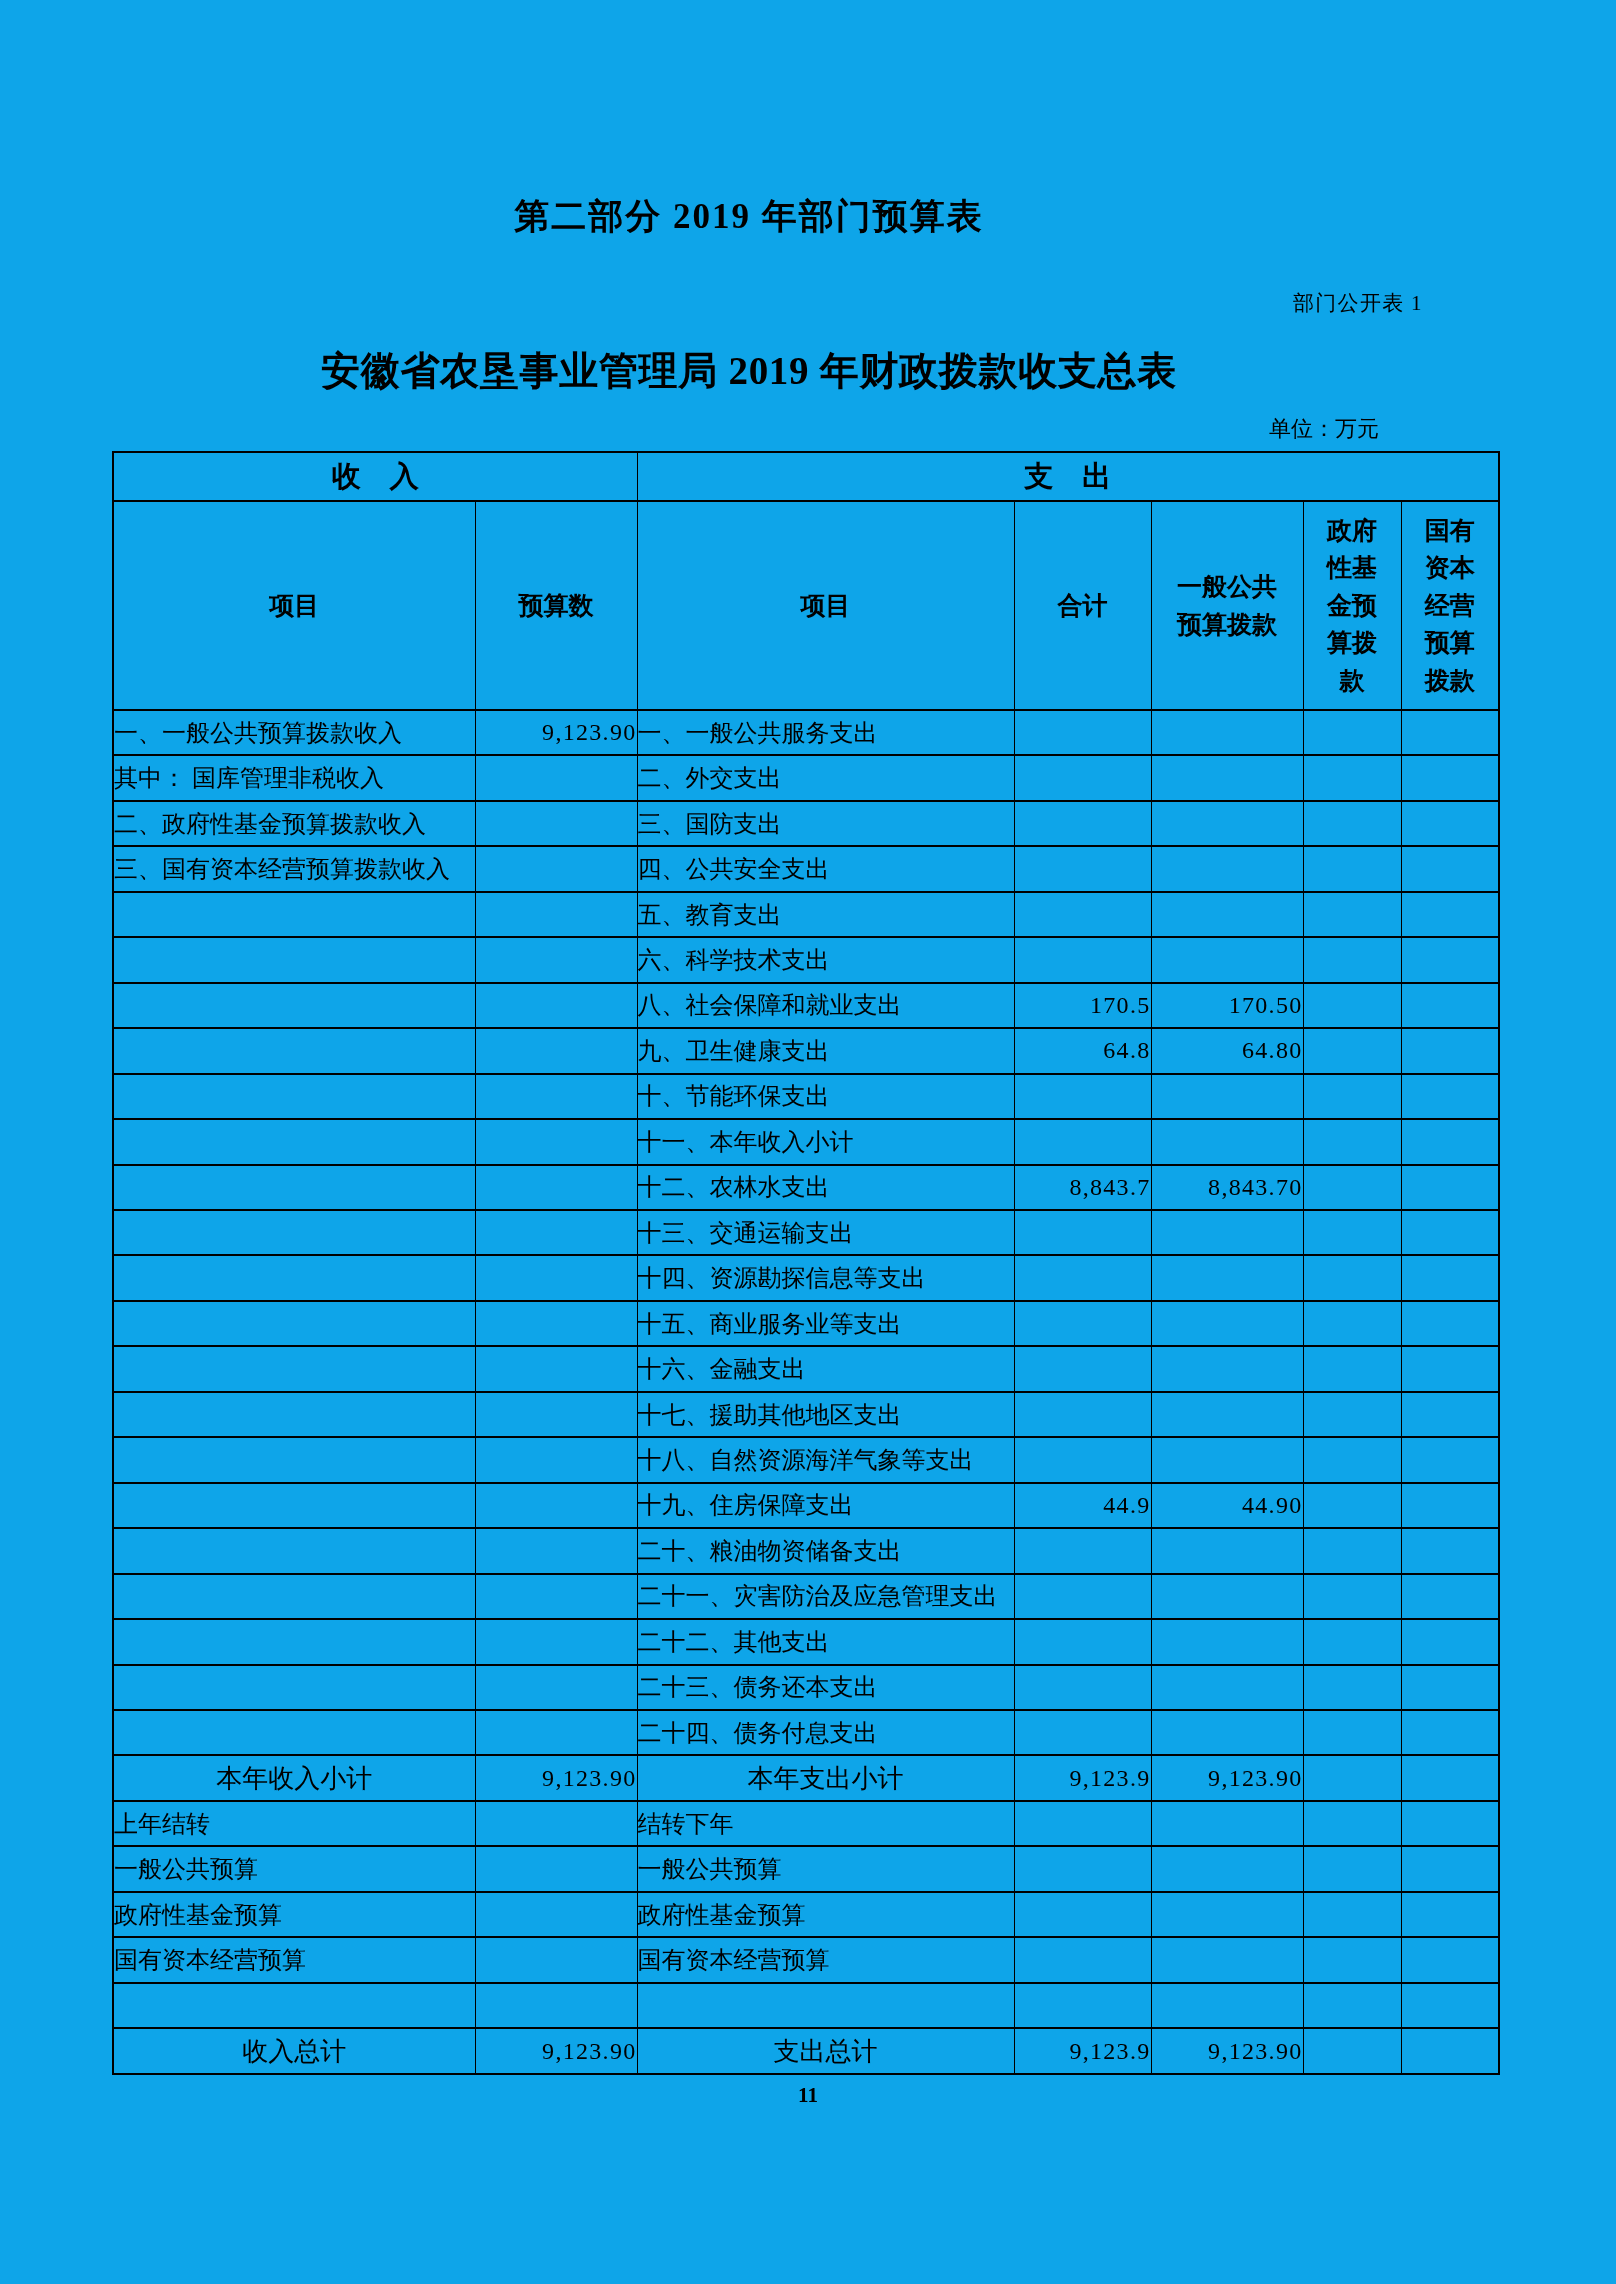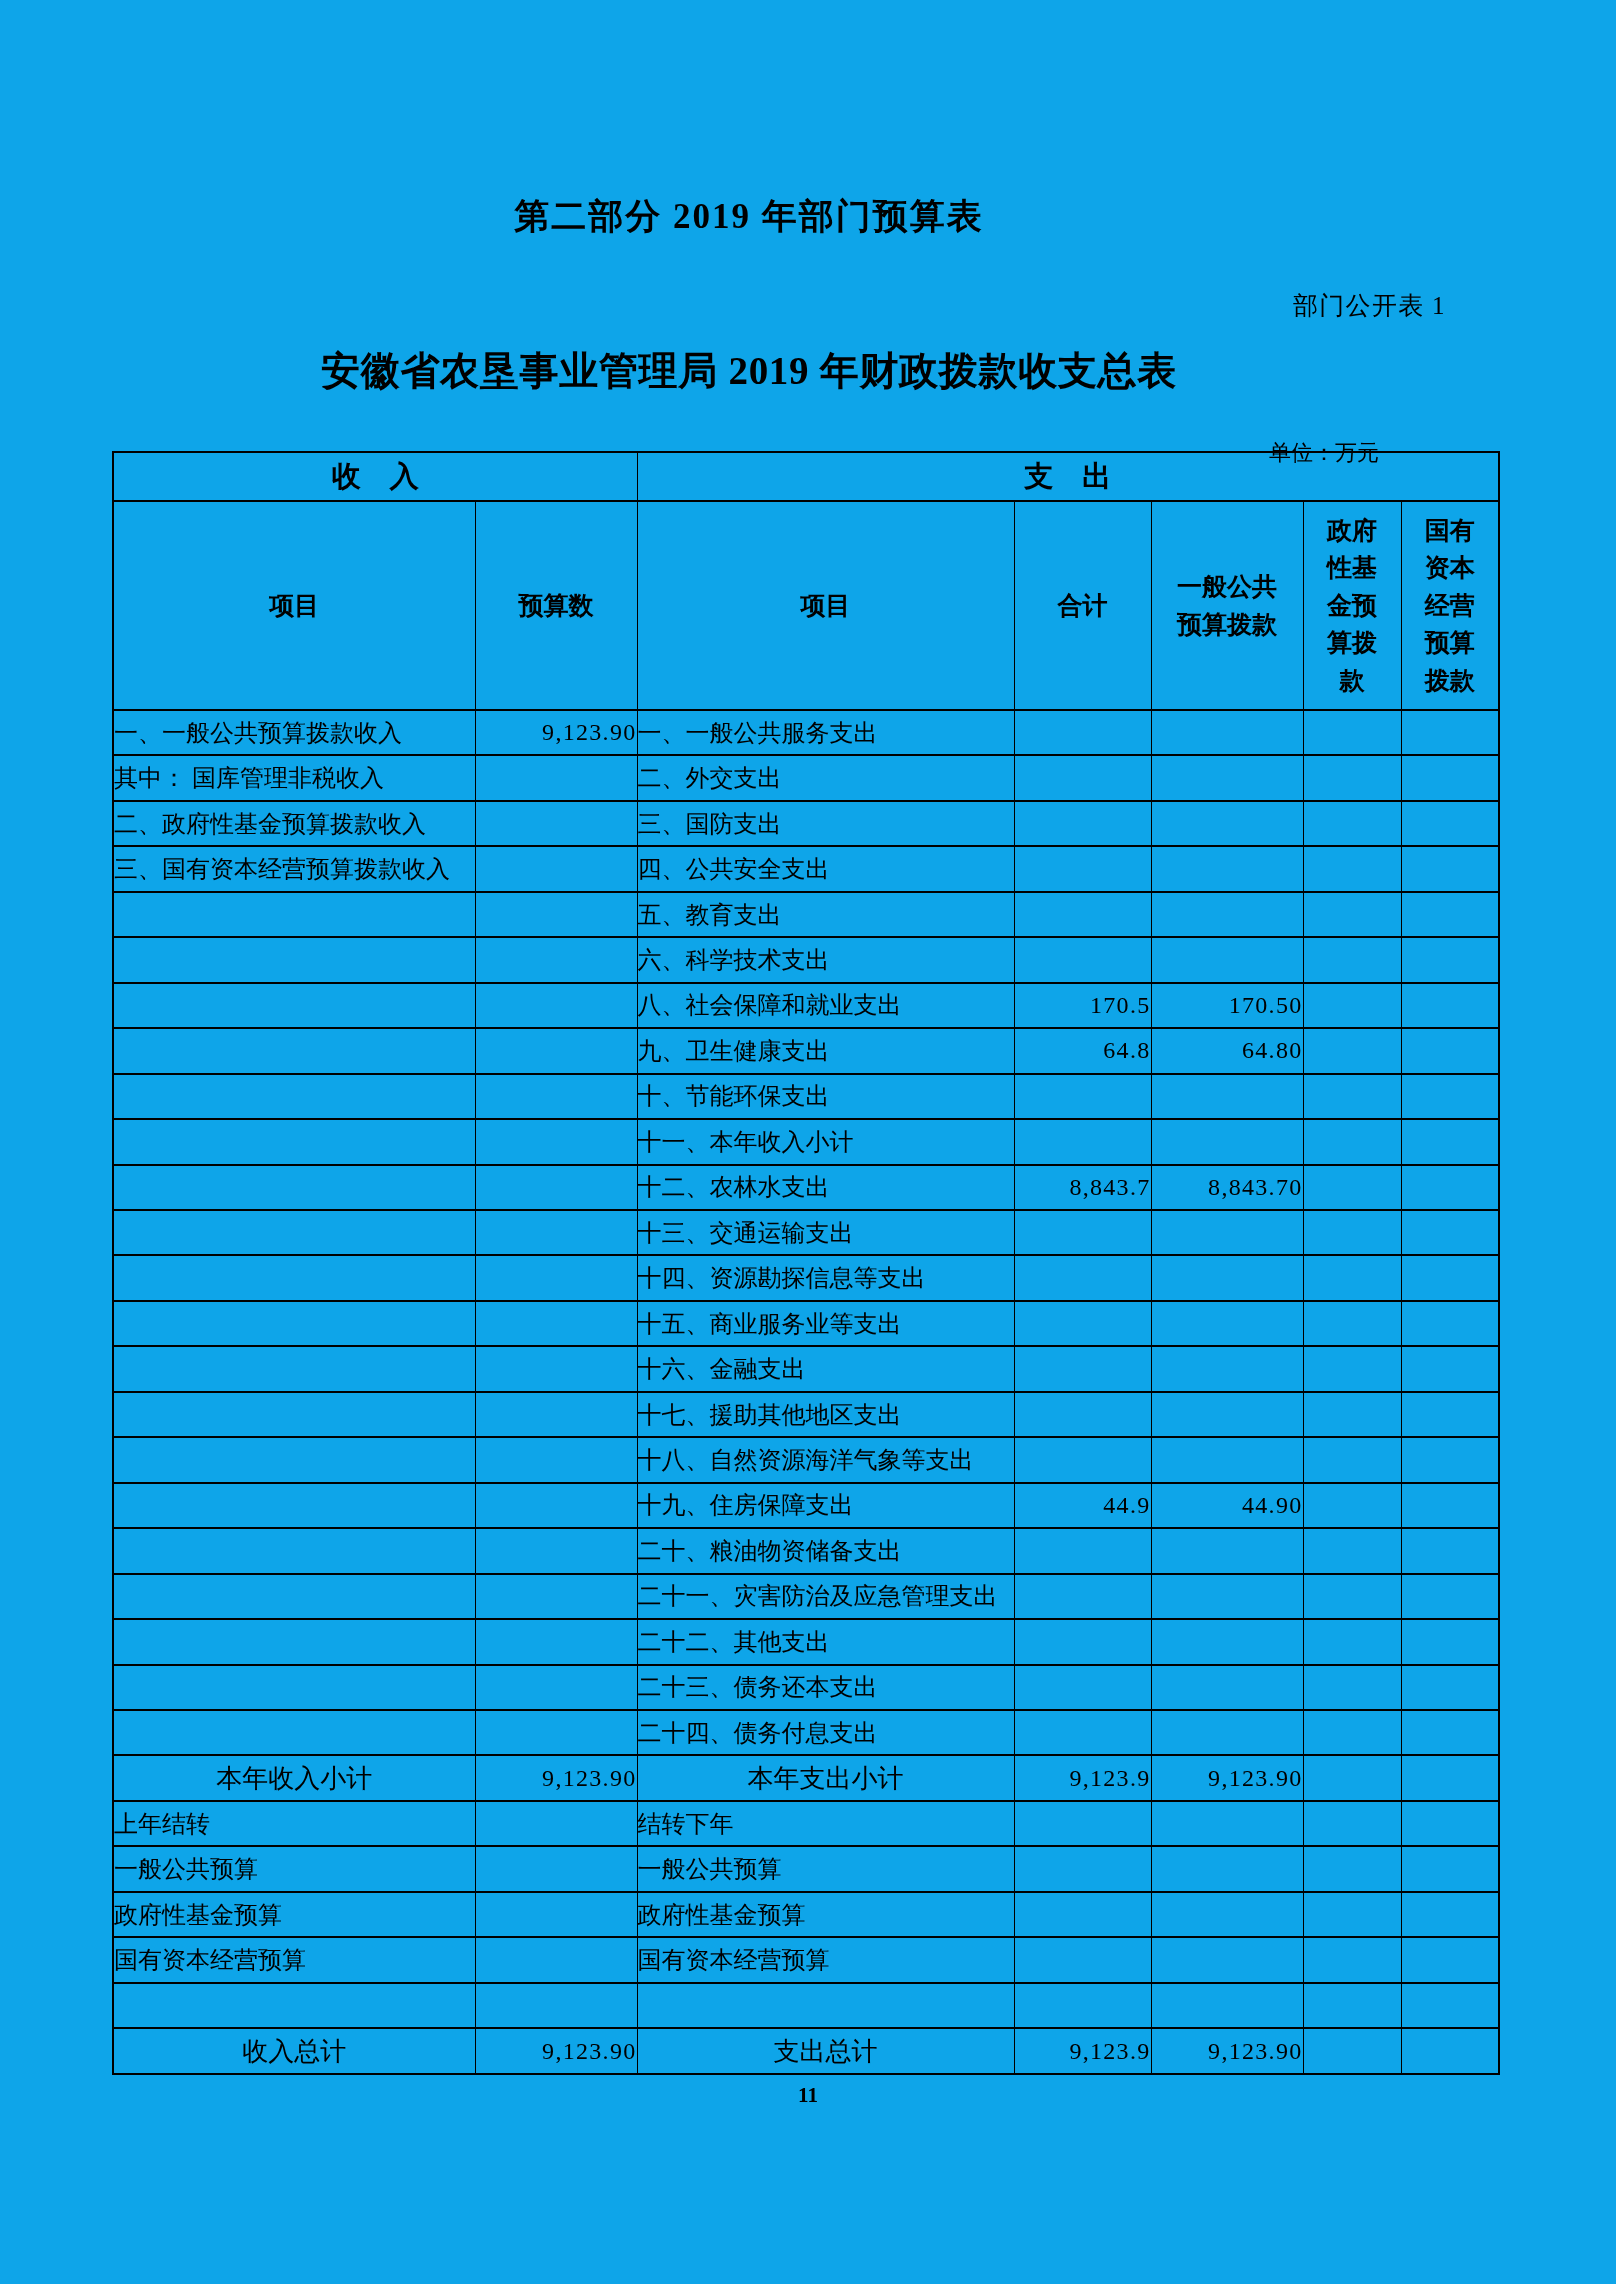--- a/index.html
+++ b/index.html
@@ -25,35 +25,34 @@
   .part-title {
     top: 193px;
     font-size: 35px;
     font-weight: bold;
     letter-spacing: 2px;
   }
   .table-label {
     position: absolute;
     top: 289px;
     left: 1293px;
-    font-size: 25px;
+    font-size: 21px;
     letter-spacing: 1.3px;
   }
   .table-title {
     top: 344px;
     font-size: 39px;
     font-weight: bold;
     letter-spacing: 0.7px;
   }
   .unit-label {
     position: absolute;
     top: 414px;
     left: 1269px;
     font-size: 22px;
-    margin-top: 24px;
   }
   table.budget {
     position: absolute;
     top: 451px;
     left: 112px;
     width: 1386px;
     height: 1624px;
     border-collapse: collapse;
     table-layout: fixed;
     border: 2.6px solid #000;

